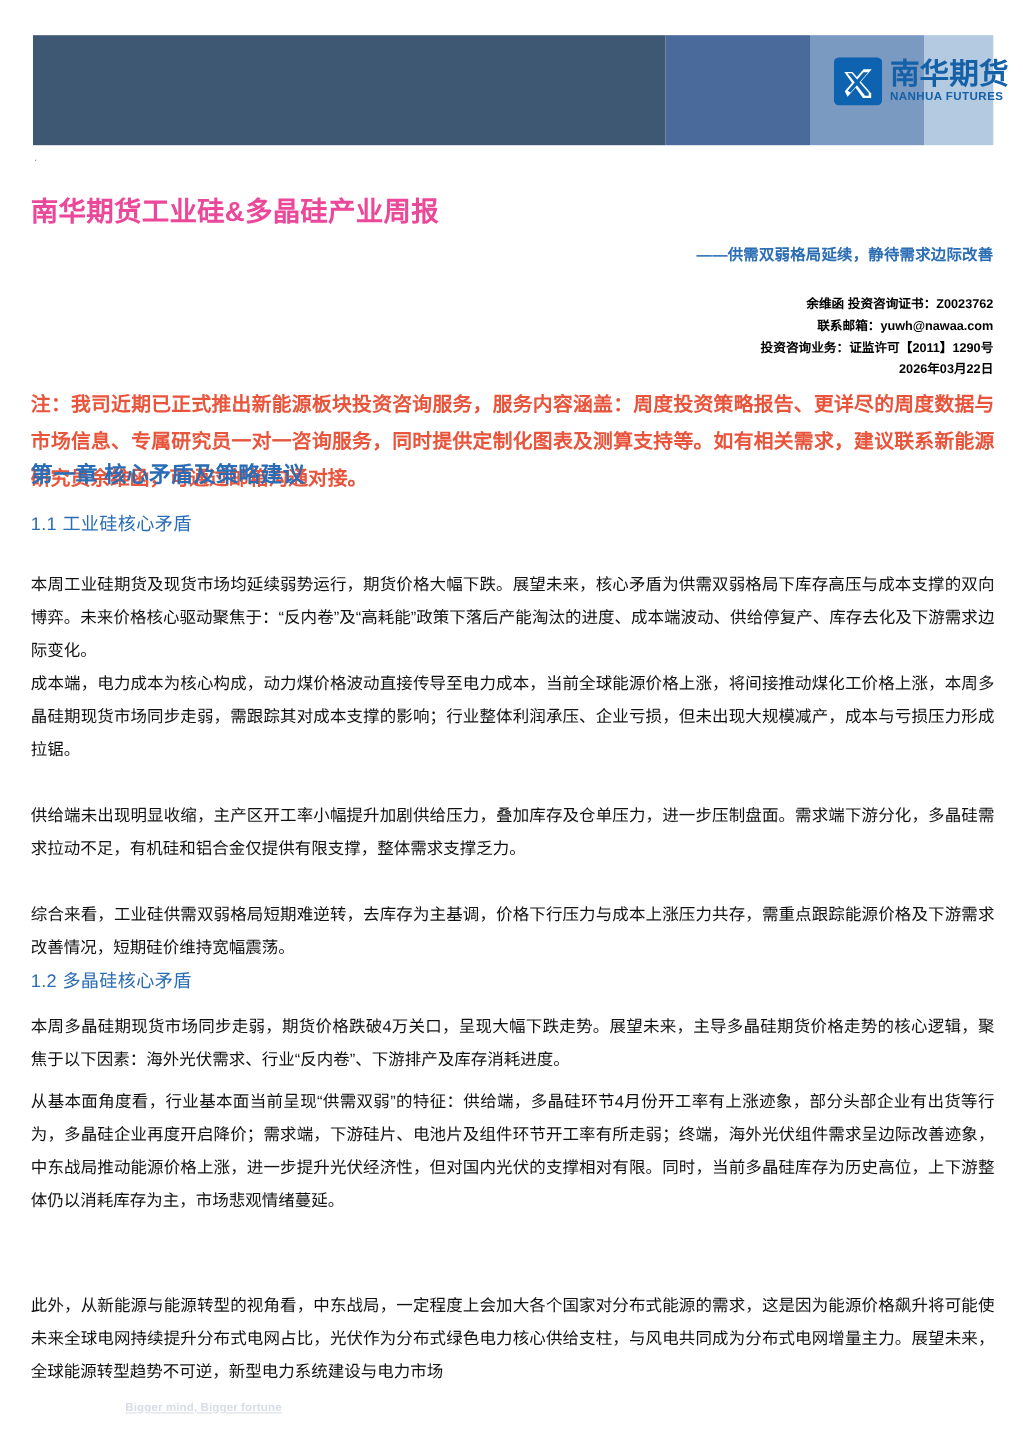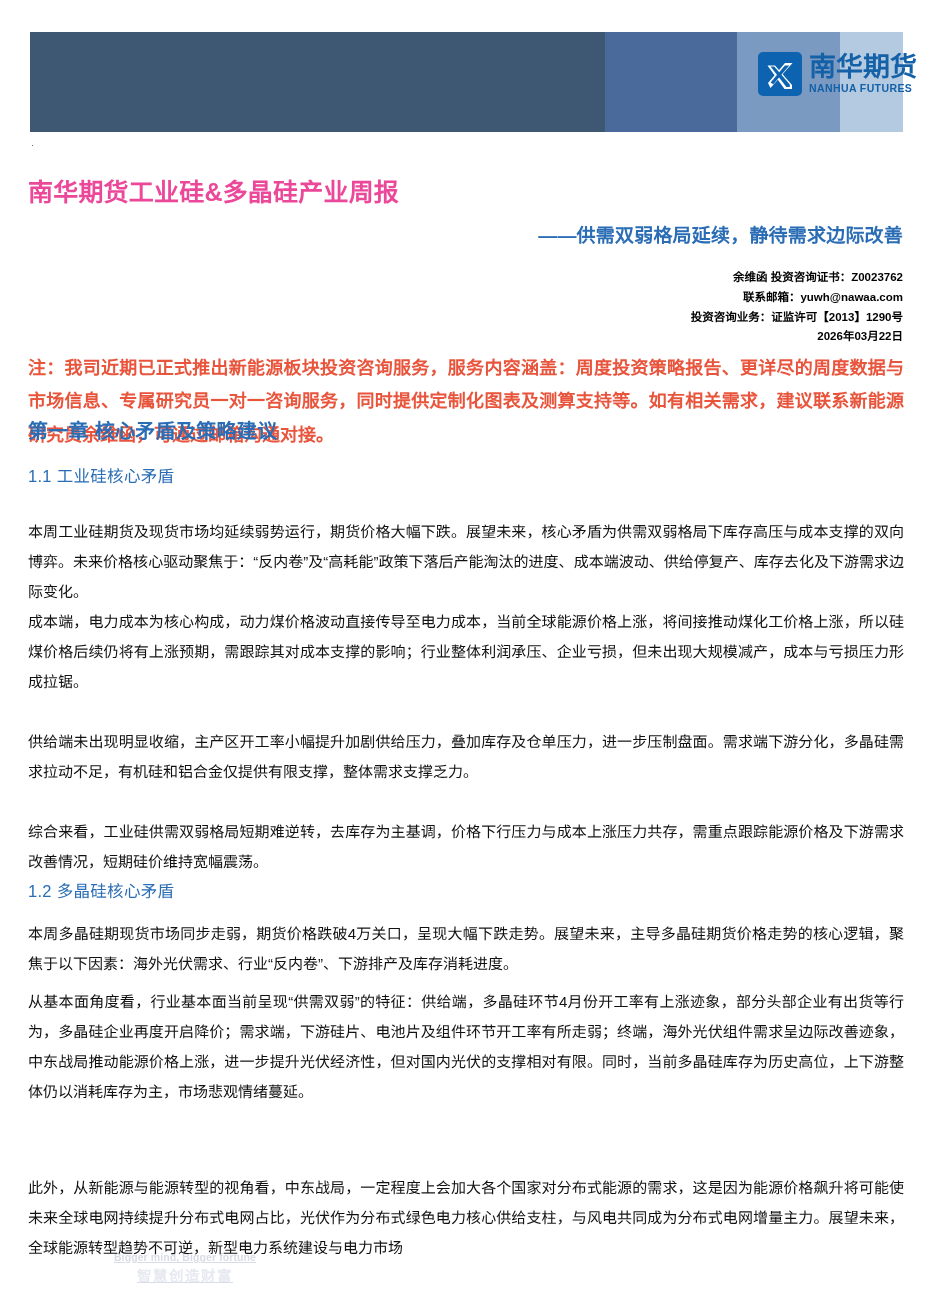--- a/index.html
+++ b/index.html
@@ -107,21 +107,21 @@
     font-size: 25px;
     font-weight: 700;
     color: #ec4899;
     letter-spacing: 0.2px;
     white-space: nowrap;
   }
   .doc-subtitle {
     position: absolute;
     right: 27px;
     top: 220px;
-    font-size: 19px;
+    font-size: 14px;
     font-weight: 700;
     color: #2a6db5;
     letter-spacing: 0.2px;
     white-space: nowrap;
     margin-left: 31px;
   }
 
   .meta-block {
     position: absolute;
     right: 27px;
@@ -195,21 +195,20 @@
 
 <div class="banner">
   <div class="band-1"></div>
   <div class="band-2"></div>
   <div class="band-3"></div>
   <div class="band-4"></div>
 </div>
 
 <div class="tagline">
   <div class="tagline-en">Bigger mind, Bigger fortune</div>
-  <div class="tagline-cn">智慧创造财富</div>
 </div>
 
 <div class="logo-group">
   <svg class="logo-mark" viewBox="0 0 44 44">
     <rect x="0" y="0" width="44" height="44" rx="5" ry="5" fill="#0e63b0"></rect>
     <path d="M10 31 L27 11 L34.5 11 L12.5 36 Z" fill="#ffffff"></path>
     <path d="M9.5 13.5 L17 13.5 L34 33 L34 37 L26.5 37 Z" fill="#ffffff"></path>
     <path d="M12.5 14.6 L16.2 14.6 L31.8 32.6 L31.8 35 L28.4 35 Z" fill="#0e63b0"></path>
     <path d="M12.6 30.4 L26.9 13.6 L31.3 13.6 L15.3 32.2 Z" fill="#0e63b0"></path>
   </svg>
@@ -220,30 +219,30 @@
 </div>
 
 <div class="stray-dot">·</div>
 
 <div class="doc-title">南华期货工业硅&amp;多晶硅产业周报</div>
 <div class="doc-subtitle">——供需双弱格局延续，静待需求边际改善</div>
 
 <div class="meta-block">
   <div>余维函 投资咨询证书：Z0023762</div>
   <div>联系邮箱：yuwh@nawaa.com</div>
-  <div>投资咨询业务：证监许可【2013】1290号</div>
+  <div>投资咨询业务：证监许可【2011】1290号</div>
   <div>2026年03月22日</div>
 </div>
 
 <div class="red-note">注：我司近期已正式推出新能源板块投资咨询服务，服务内容涵盖：周度投资策略报告、更详尽的周度数据与市场信息、专属研究员一对一咨询服务，同时提供定制化图表及测算支持等。如有相关需求，建议联系新能源研究员余维函，可通过邮箱沟通对接。</div>
 
 <div class="h1 chapter-1">第一章 核心矛盾及策略建议</div>
 
 <div class="h2 sec-11">1.1 工业硅核心矛盾</div>
 <p class="para p-s11-1">本周工业硅期货及现货市场均延续弱势运行，期货价格大幅下跌。展望未来，核心矛盾为供需双弱格局下库存高压与成本支撑的双向博弈。未来价格核心驱动聚焦于：“反内卷”及“高耗能”政策下落后产能淘汰的进度、成本端波动、供给停复产、库存去化及下游需求边际变化。</p>
-<p class="para p-s11-2">成本端，电力成本为核心构成，动力煤价格波动直接传导至电力成本，当前全球能源价格上涨，将间接推动煤化工价格上涨，所以硅煤价格后续仍将有上涨预期，需跟踪其对成本支撑的影响；行业整体利润承压、企业亏损，但未出现大规模减产，成本与亏损压力形成拉锯。</p>
+<p class="para p-s11-2">成本端，电力成本为核心构成，动力煤价格波动直接传导至电力成本，当前全球能源价格上涨，将间接推动煤化工价格上涨，本周多晶硅期现货市场同步走弱，需跟踪其对成本支撑的影响；行业整体利润承压、企业亏损，但未出现大规模减产，成本与亏损压力形成拉锯。</p>
 <p class="para p-s11-3">供给端未出现明显收缩，主产区开工率小幅提升加剧供给压力，叠加库存及仓单压力，进一步压制盘面。需求端下游分化，多晶硅需求拉动不足，有机硅和铝合金仅提供有限支撑，整体需求支撑乏力。</p>
 <p class="para p-s11-4">综合来看，工业硅供需双弱格局短期难逆转，去库存为主基调，价格下行压力与成本上涨压力共存，需重点跟踪能源价格及下游需求改善情况，短期硅价维持宽幅震荡。</p>
 
 <div class="h2 sec-12">1.2 多晶硅核心矛盾</div>
 <p class="para p-s12-1">本周多晶硅期现货市场同步走弱，期货价格跌破4万关口，呈现大幅下跌走势。展望未来，主导多晶硅期货价格走势的核心逻辑，聚焦于以下因素：海外光伏需求、行业“反内卷”、下游排产及库存消耗进度。</p>
 <p class="para p-s12-2">从基本面角度看，行业基本面当前呈现“供需双弱”的特征：供给端，多晶硅环节4月份开工率有上涨迹象，部分头部企业有出货等行为，多晶硅企业再度开启降价；需求端，下游硅片、电池片及组件环节开工率有所走弱；终端，海外光伏组件需求呈边际改善迹象，中东战局推动能源价格上涨，进一步提升光伏经济性，但对国内光伏的支撑相对有限。同时，当前多晶硅库存为历史高位，上下游整体仍以消耗库存为主，市场悲观情绪蔓延。</p>
 <p class="para p-s12-3">此外，从新能源与能源转型的视角看，中东战局，一定程度上会加大各个国家对分布式能源的需求，这是因为能源价格飙升将可能使未来全球电网持续提升分布式电网占比，光伏作为分布式绿色电力核心供给支柱，与风电共同成为分布式电网增量主力。展望未来，全球能源转型趋势不可逆，新型电力系统建设与电力市场</p>
 
 </body></html>

